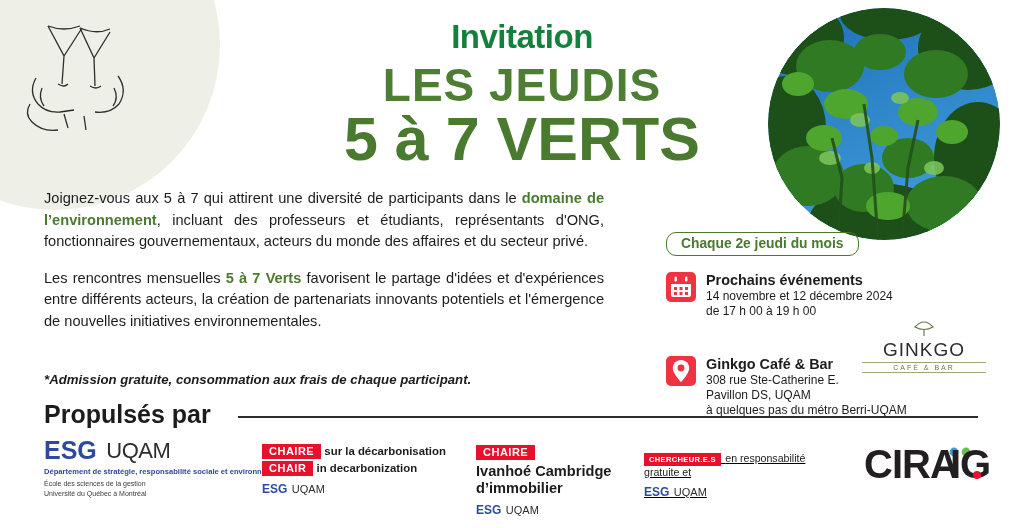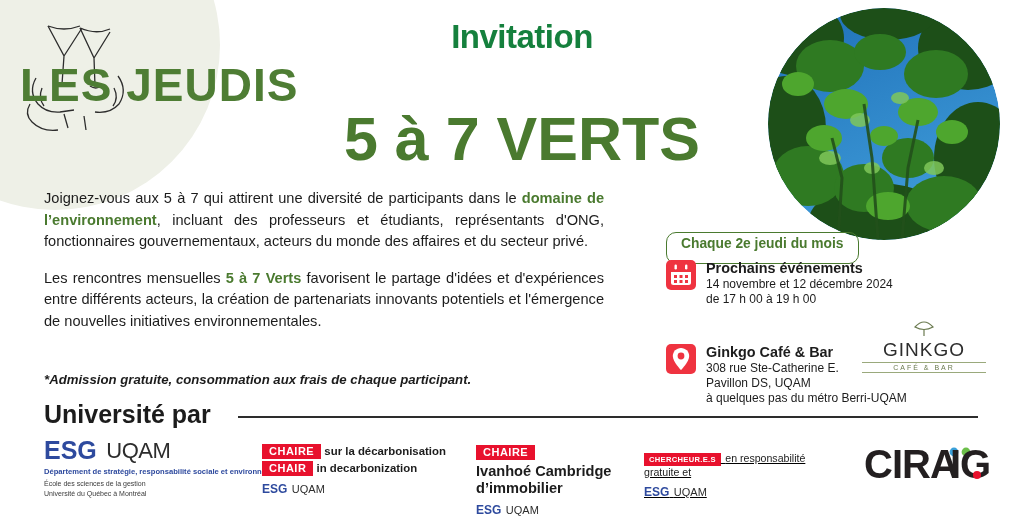--- a/index.html
+++ b/index.html
@@ -33,20 +33,21 @@
     font-size: 33px;
     font-weight: bold;
     color: #15803d;
     letter-spacing: -0.5px;
     z-index: 3;
     padding-left: 20px;
   }
   .les-jeudis {
     position: absolute;
     left: 0; right: 0; top: 58px;
+    text-align: center;
     font-size: 46px;
     font-weight: bold;
     color: #4e7d34;
     letter-spacing: 1px;
     z-index: 3;
     padding-left: 20px;
   }
   .cinq-a-sept {
     position: absolute;
     left: 0; right: 0; top: 104px;
@@ -94,31 +95,32 @@
     color: #1c1c1c;
     z-index: 3;
   }
 
   
   .pill {
     position: absolute;
     left: 666px; top: 232px;
     border: 1.5px solid #4a7a2f;
     border-radius: 10px;
-    padding: 3px 14px 12px;
+    padding: 3px 14px 4px;
     font-size: 13.8px;
     font-weight: bold;
     color: #4a7a2f;
     z-index: 3;
   }
   .info-row {
     position: absolute;
     display: flex;
     align-items: flex-start;
     z-index: 3;
+    margin-top: 12px;
   }
   .info-row.events { left: 666px; top: 260px; }
   .info-row.place  { left: 666px; top: 344px; }
   .ico {
     width: 30px; height: 30px;
     background: #ef3340;
     border-radius: 5px;
     margin-right: 10px;
     flex: 0 0 auto;
     position: relative;
@@ -359,21 +361,21 @@
 
 <div class="ginkgo">
   <svg width="24" height="18" viewBox="0 0 24 18" style="display:block;margin:0 auto 1px;">
     <path d="M12 16 L12 9" stroke="#6a7a4f" stroke-width="1.2" fill="none"></path>
     <path d="M3 7 q9 -10 18 0 q-9 5 -18 0 z" fill="none" stroke="#6a7a4f" stroke-width="1.2"></path>
   </svg>
   <div class="name">GINKGO</div>
   <div class="sub">CAFÉ  &amp;  BAR</div>
 </div>
 
-<div class="prop">Université par</div>
+<div class="prop">Propulsés par</div>
 <div class="prop-rule"></div>
 
 <div class="logos">
 
   <div class="logo esg-main">
     <div>
       <span class="esg-word">ESG</span>
       <span class="uqam-word">UQAM</span>
     </div>
     <div class="esg-sub1">Département de stratégie, responsabilité sociale et environnementale</div>

